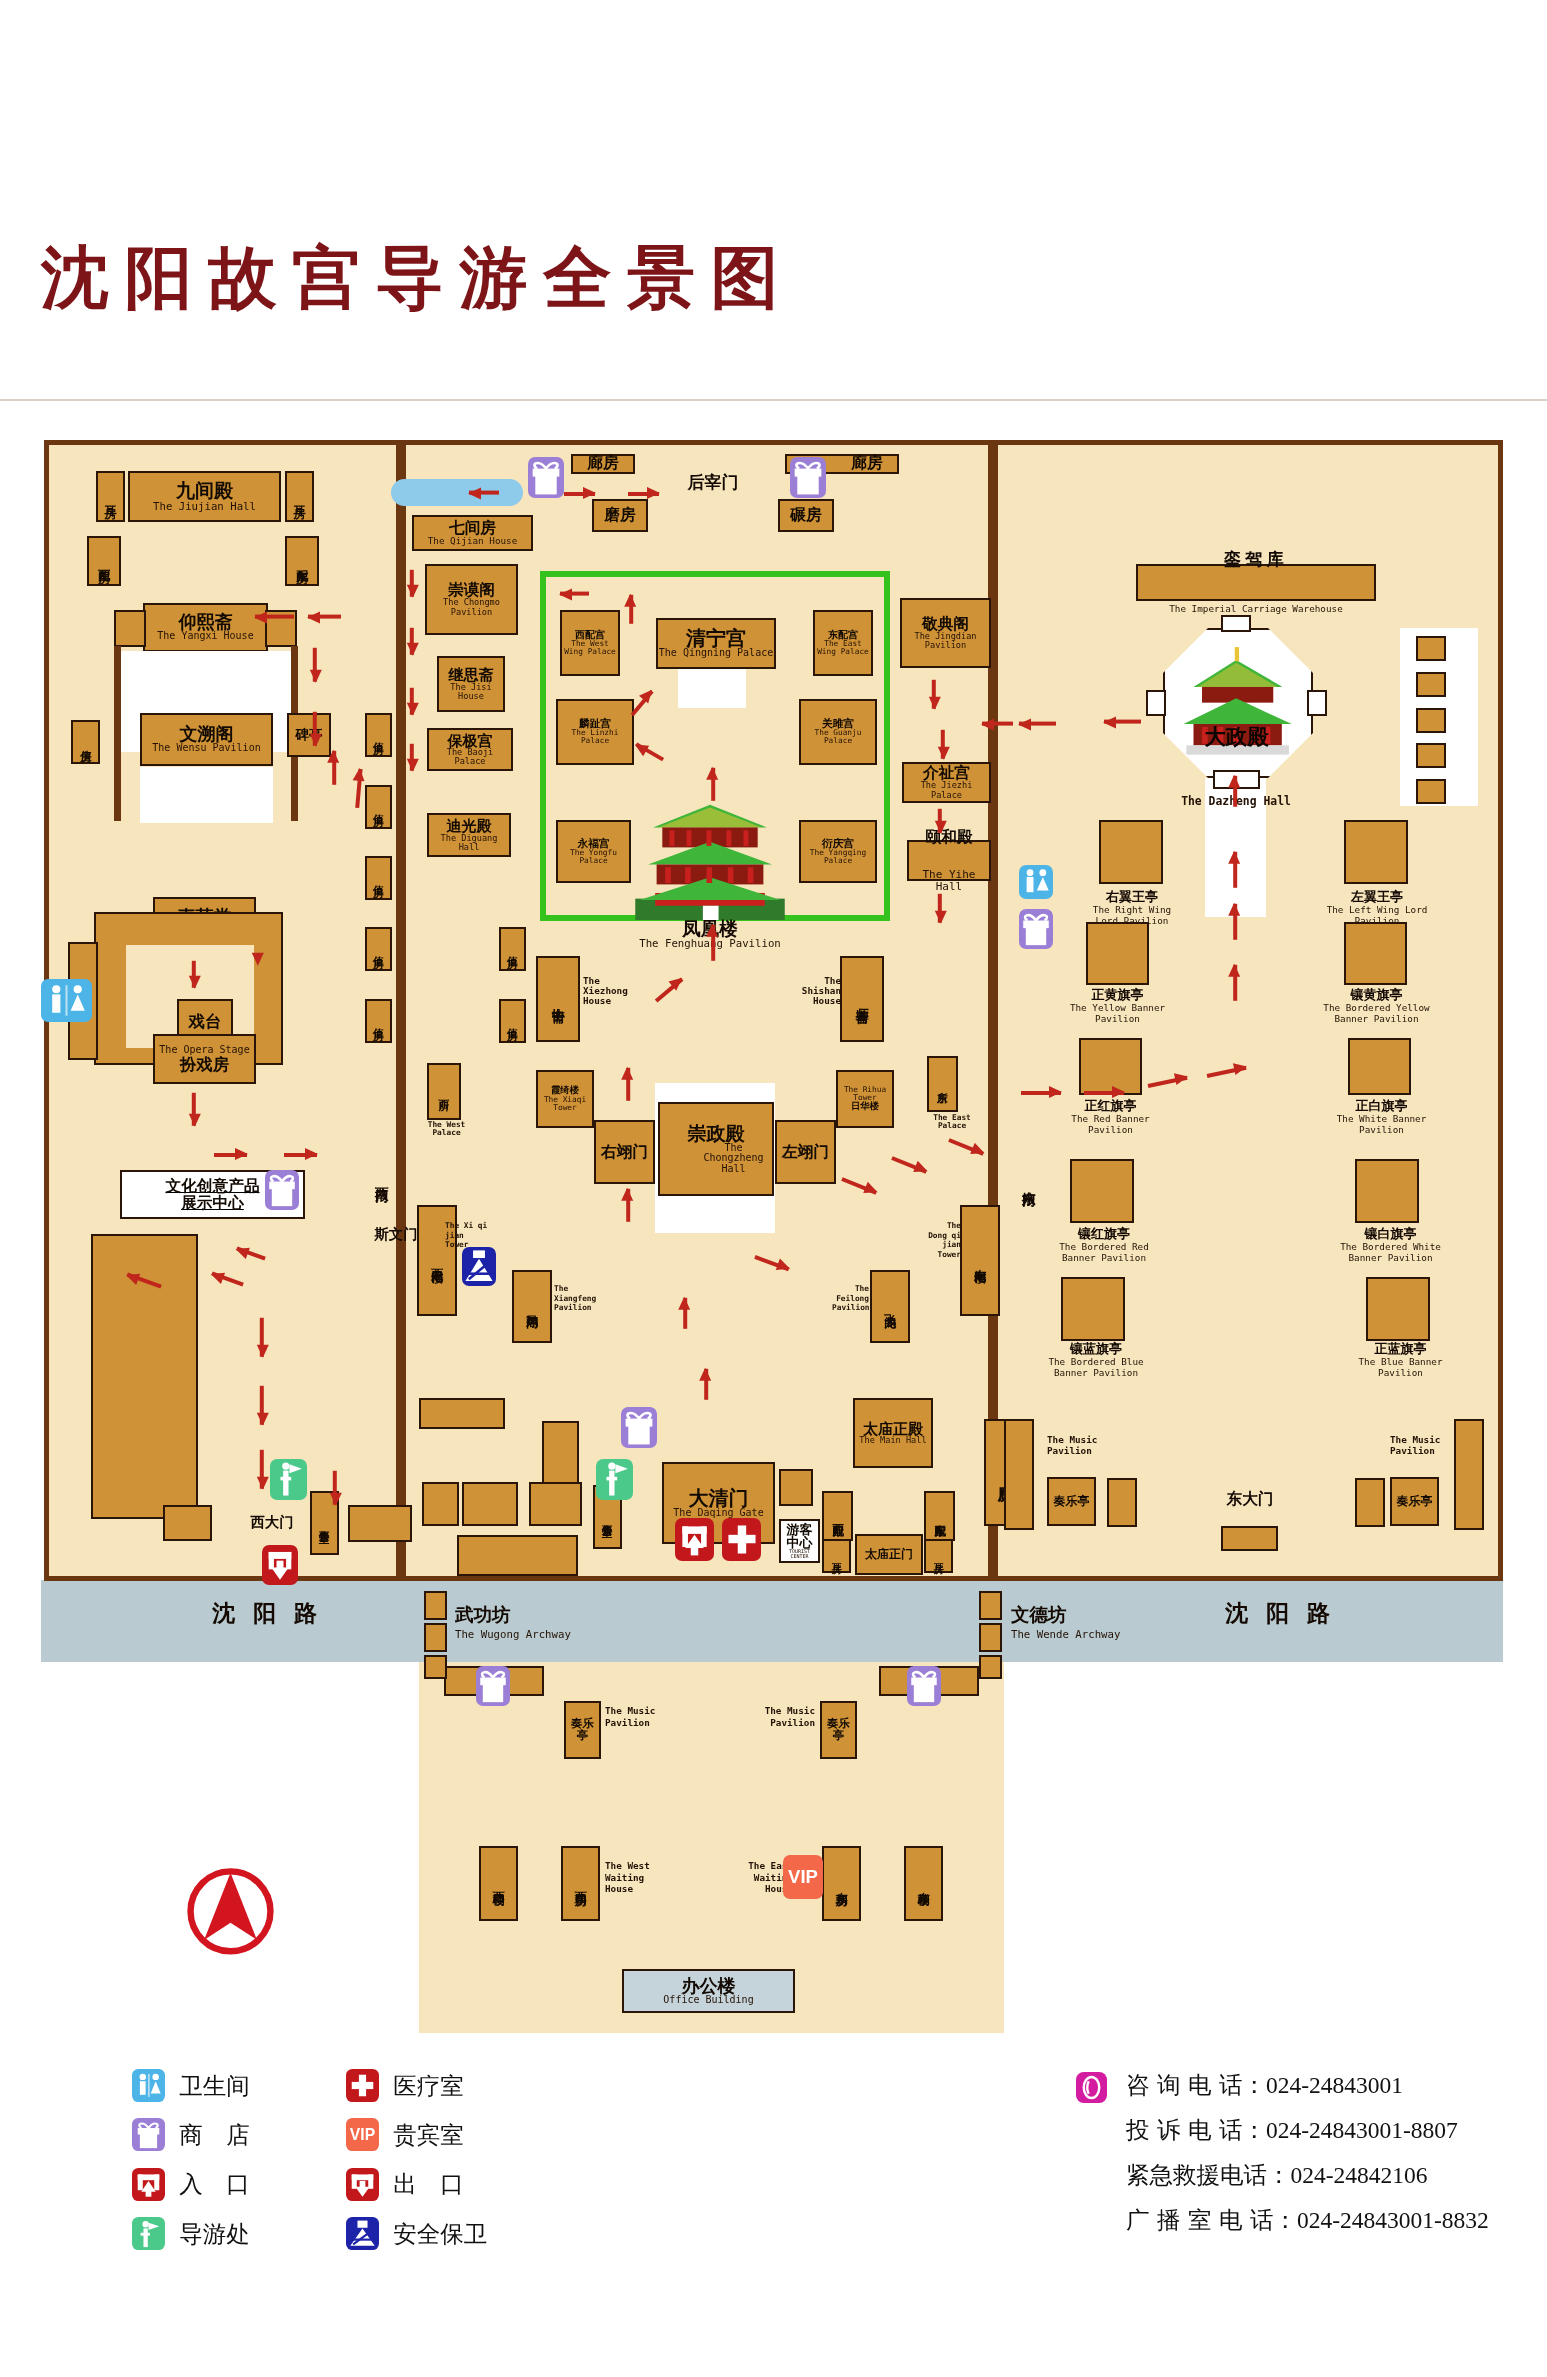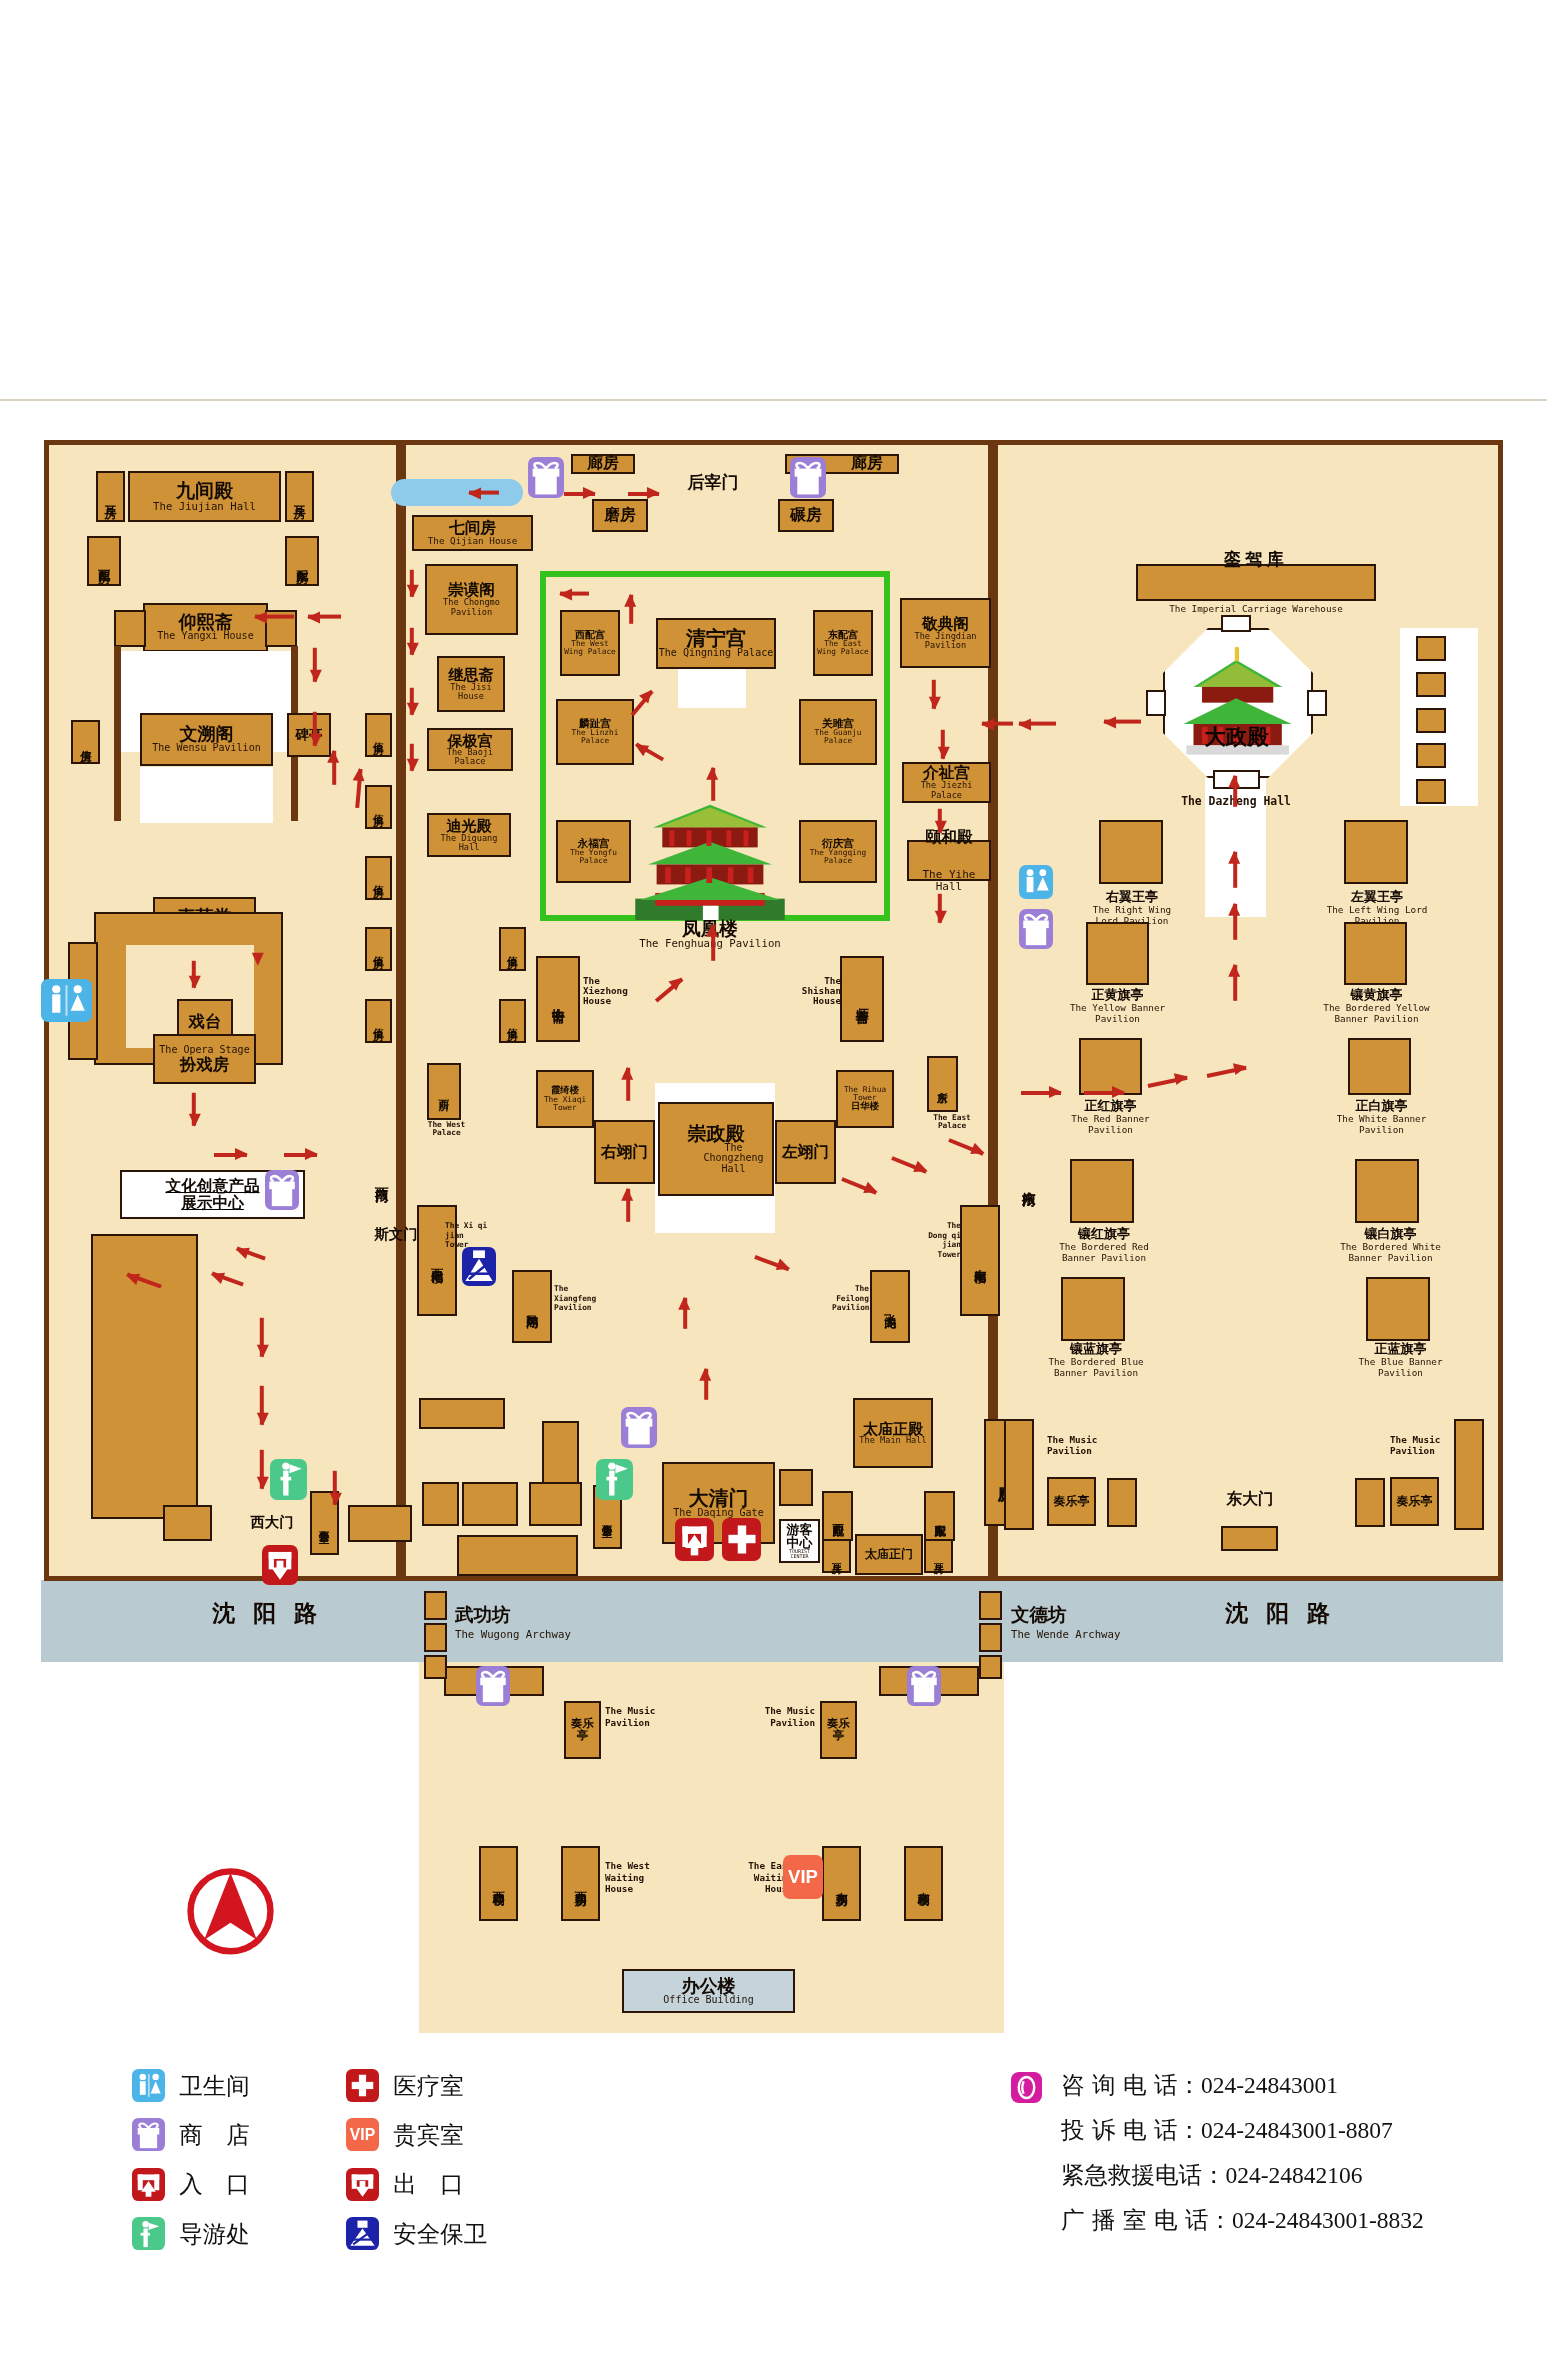--- a/index.html
+++ b/index.html
@@ -60,40 +60,41 @@
   #compass{position:absolute;left:177px;top:1860px;width:107px;height:107px;}
 
   
   #legend{position:absolute;left:132px;top:2069px;}
   .leg-row{display:flex;align-items:center;margin-bottom:16.4px;}
   .leg-cell{display:flex;align-items:center;width:214px;}
   .leg-ico{width:33px;height:33px;border-radius:6.4px;margin-right:14.3px;flex:0 0 auto;position:relative;}
   .leg-txt{font-size:23.5px;color:#111;font-family:"DejaVu Sans",sans-serif;white-space:nowrap;}
 
   
-  #contact{position:absolute;left:1011px;top:2069px;}
+  #contact{position:absolute;left:1076px;top:2069px;}
   #contact-icon{position:absolute;left:0;top:2.9px;width:31px;height:31px;border-radius:7.8px;background:#d41ca0;
      display:flex;align-items:center;justify-content:center;color:#fff;font-size:21.4px;}
   .c-row{margin-left:50px;font-size:23.5px;color:#111;white-space:nowrap;margin-bottom:13px;
      font-family:"DejaVu Sans",sans-serif;}
   .c-row .num{font-family:"Liberation Serif",serif;}
 
   
   #dazheng-oct{position:absolute;left:1163px;top:628px;width:146px;height:146px;background:#fff;
      border:2.1px solid #2a1508;
      clip-path:polygon(30% 0,70% 0,100% 30%,100% 70%,70% 100%,30% 100%,0 70%,0 30%);}
   .dz-stub{position:absolute;background:#fff;border:2.1px solid #2a1508;box-sizing:border-box;}
 
   
   .vlabel{writing-mode:vertical-rl;text-orientation:upright;}
 </style>
 </head>
 <body>
 
 <div id="title-block">
+  <div id="title-cn">沈阳故宫导游全景图</div>
 </div>
 <div id="title-rule"></div>
 
 <div id="map">
 
   <div class="road" style="left:41px;top:1580px;width:378px;height:82px;"></div>
   <div class="road" style="left:419px;top:1580px;width:585px;height:82px;"></div>
   <div class="road" style="left:1004px;top:1580px;width:499px;height:82px;"></div>
 
   <div class="court" style="left:44px;top:440px;width:357px;height:1141px;"></div>

